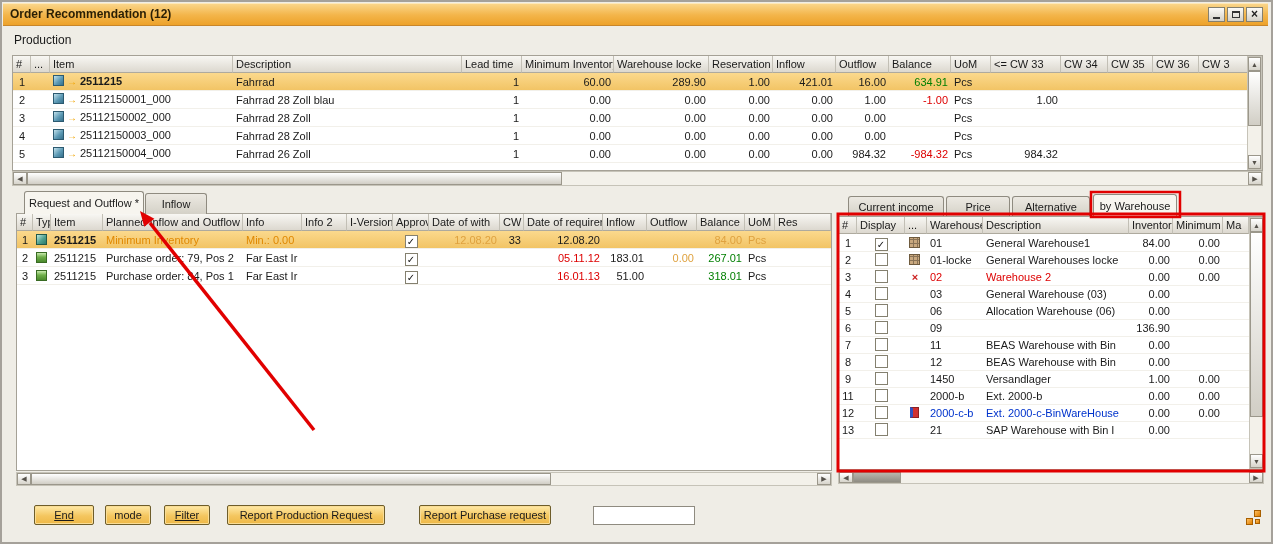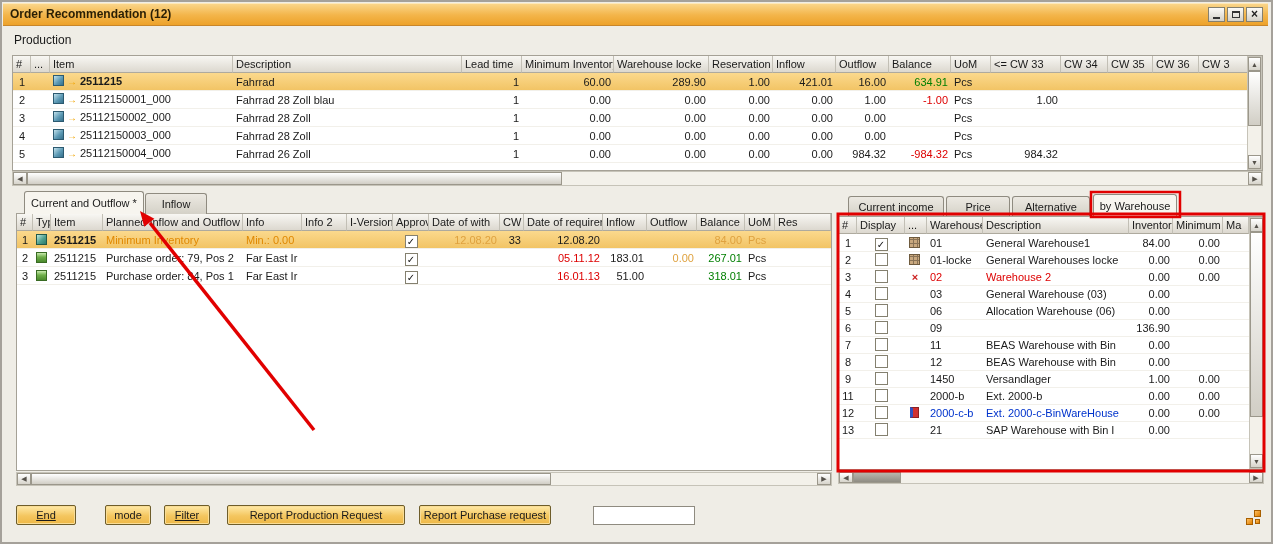--- a/index.html
+++ b/index.html
@@ -228,21 +228,21 @@
   </div>
 
   <div class="sbar h" style="left:10px;top:169px;width:1251px;height:15px">
     <div class="sb-btn">◀</div>
     <div class="sb-thumb" style="width:535px"></div>
     <div class="sb-fill"></div>
     <div class="sb-btn">▶</div>
   </div>
 
   <div class="tab active" style="left:22px;top:189px;width:120px;height:23px">
-      <span>Current and Outflow *</span>
+      <span>Request and Outflow *</span>
     </div>
   <div class="tab" style="left:143px;top:191px;width:62px;height:21px">
       <span>Inflow</span>
     </div>
 
   <div class="panel" style="left:14px;top:211px;width:816px;height:258px">
     <table class="tbl" style="width:814px">
       <colgroup>
         <col style="width:16px">
           <col style="width:18px">
@@ -515,30 +515,30 @@
     </div>
   </div>
 
   <div class="sbar h" style="left:836px;top:469px;width:426px;height:13px">
     <div class="sb-btn">◀</div>
     <div class="sb-thumb dark" style="width:48px"></div>
     <div class="sb-fill"></div>
     <div class="sb-btn">▶</div>
   </div>
 
-  <div class="gbtn" style="left:14px;top:503px;width:60px">
+  <div class="gbtn" style="left:32px;top:503px;width:60px">
       <span class="ul">End</span>
     </div>
   <div class="gbtn" style="left:103px;top:503px;width:46px">
       <span>mode</span>
     </div>
   <div class="gbtn" style="left:162px;top:503px;width:46px">
       <span class="ul">Filter</span>
     </div>
-  <div class="gbtn" style="left:225px;top:503px;width:178px">
+  <div class="gbtn" style="left:225px;top:503px;width:158px">
       <span>Report Production Request</span>
     </div>
   <div class="gbtn" style="left:417px;top:503px;width:132px">
       <span>Report Purchase request</span>
     </div>
   <input class="txt" type="text" style="left: 591px; top: 504px; width: 102px;" value="">
 
   <div class="grip">
     <i style="left:9px;top:1px"></i>
     <i style="left:1px;top:9px"></i>

